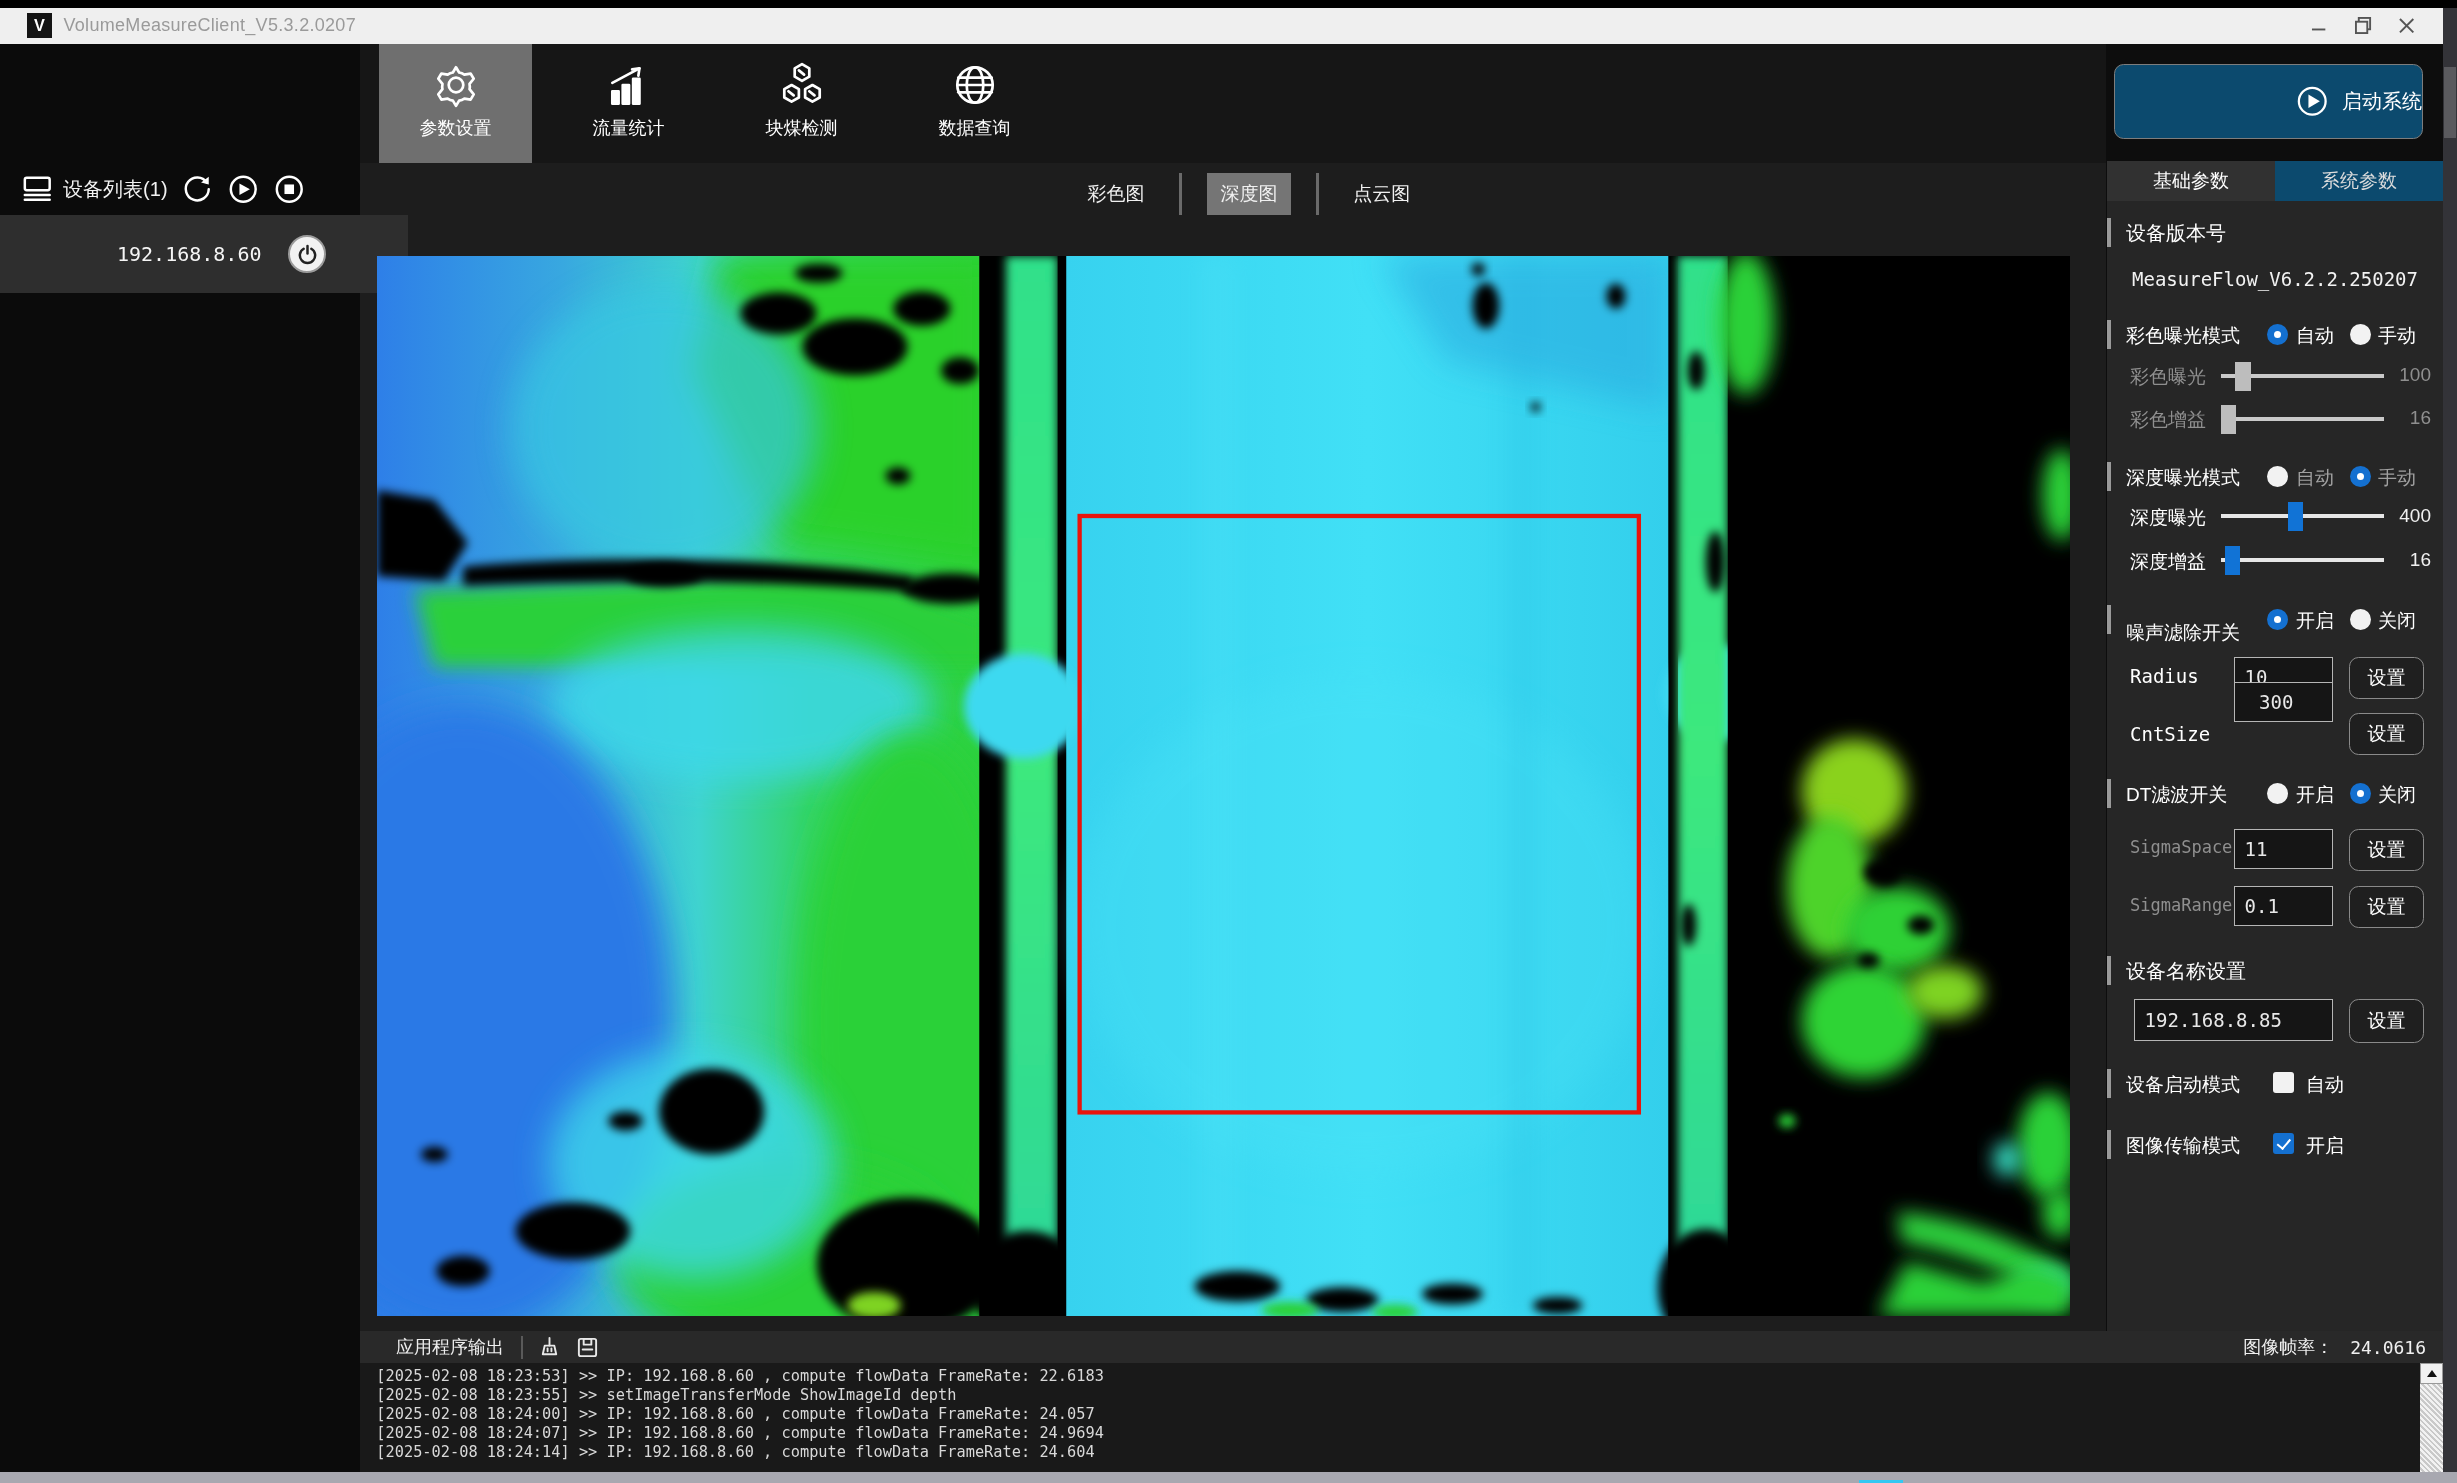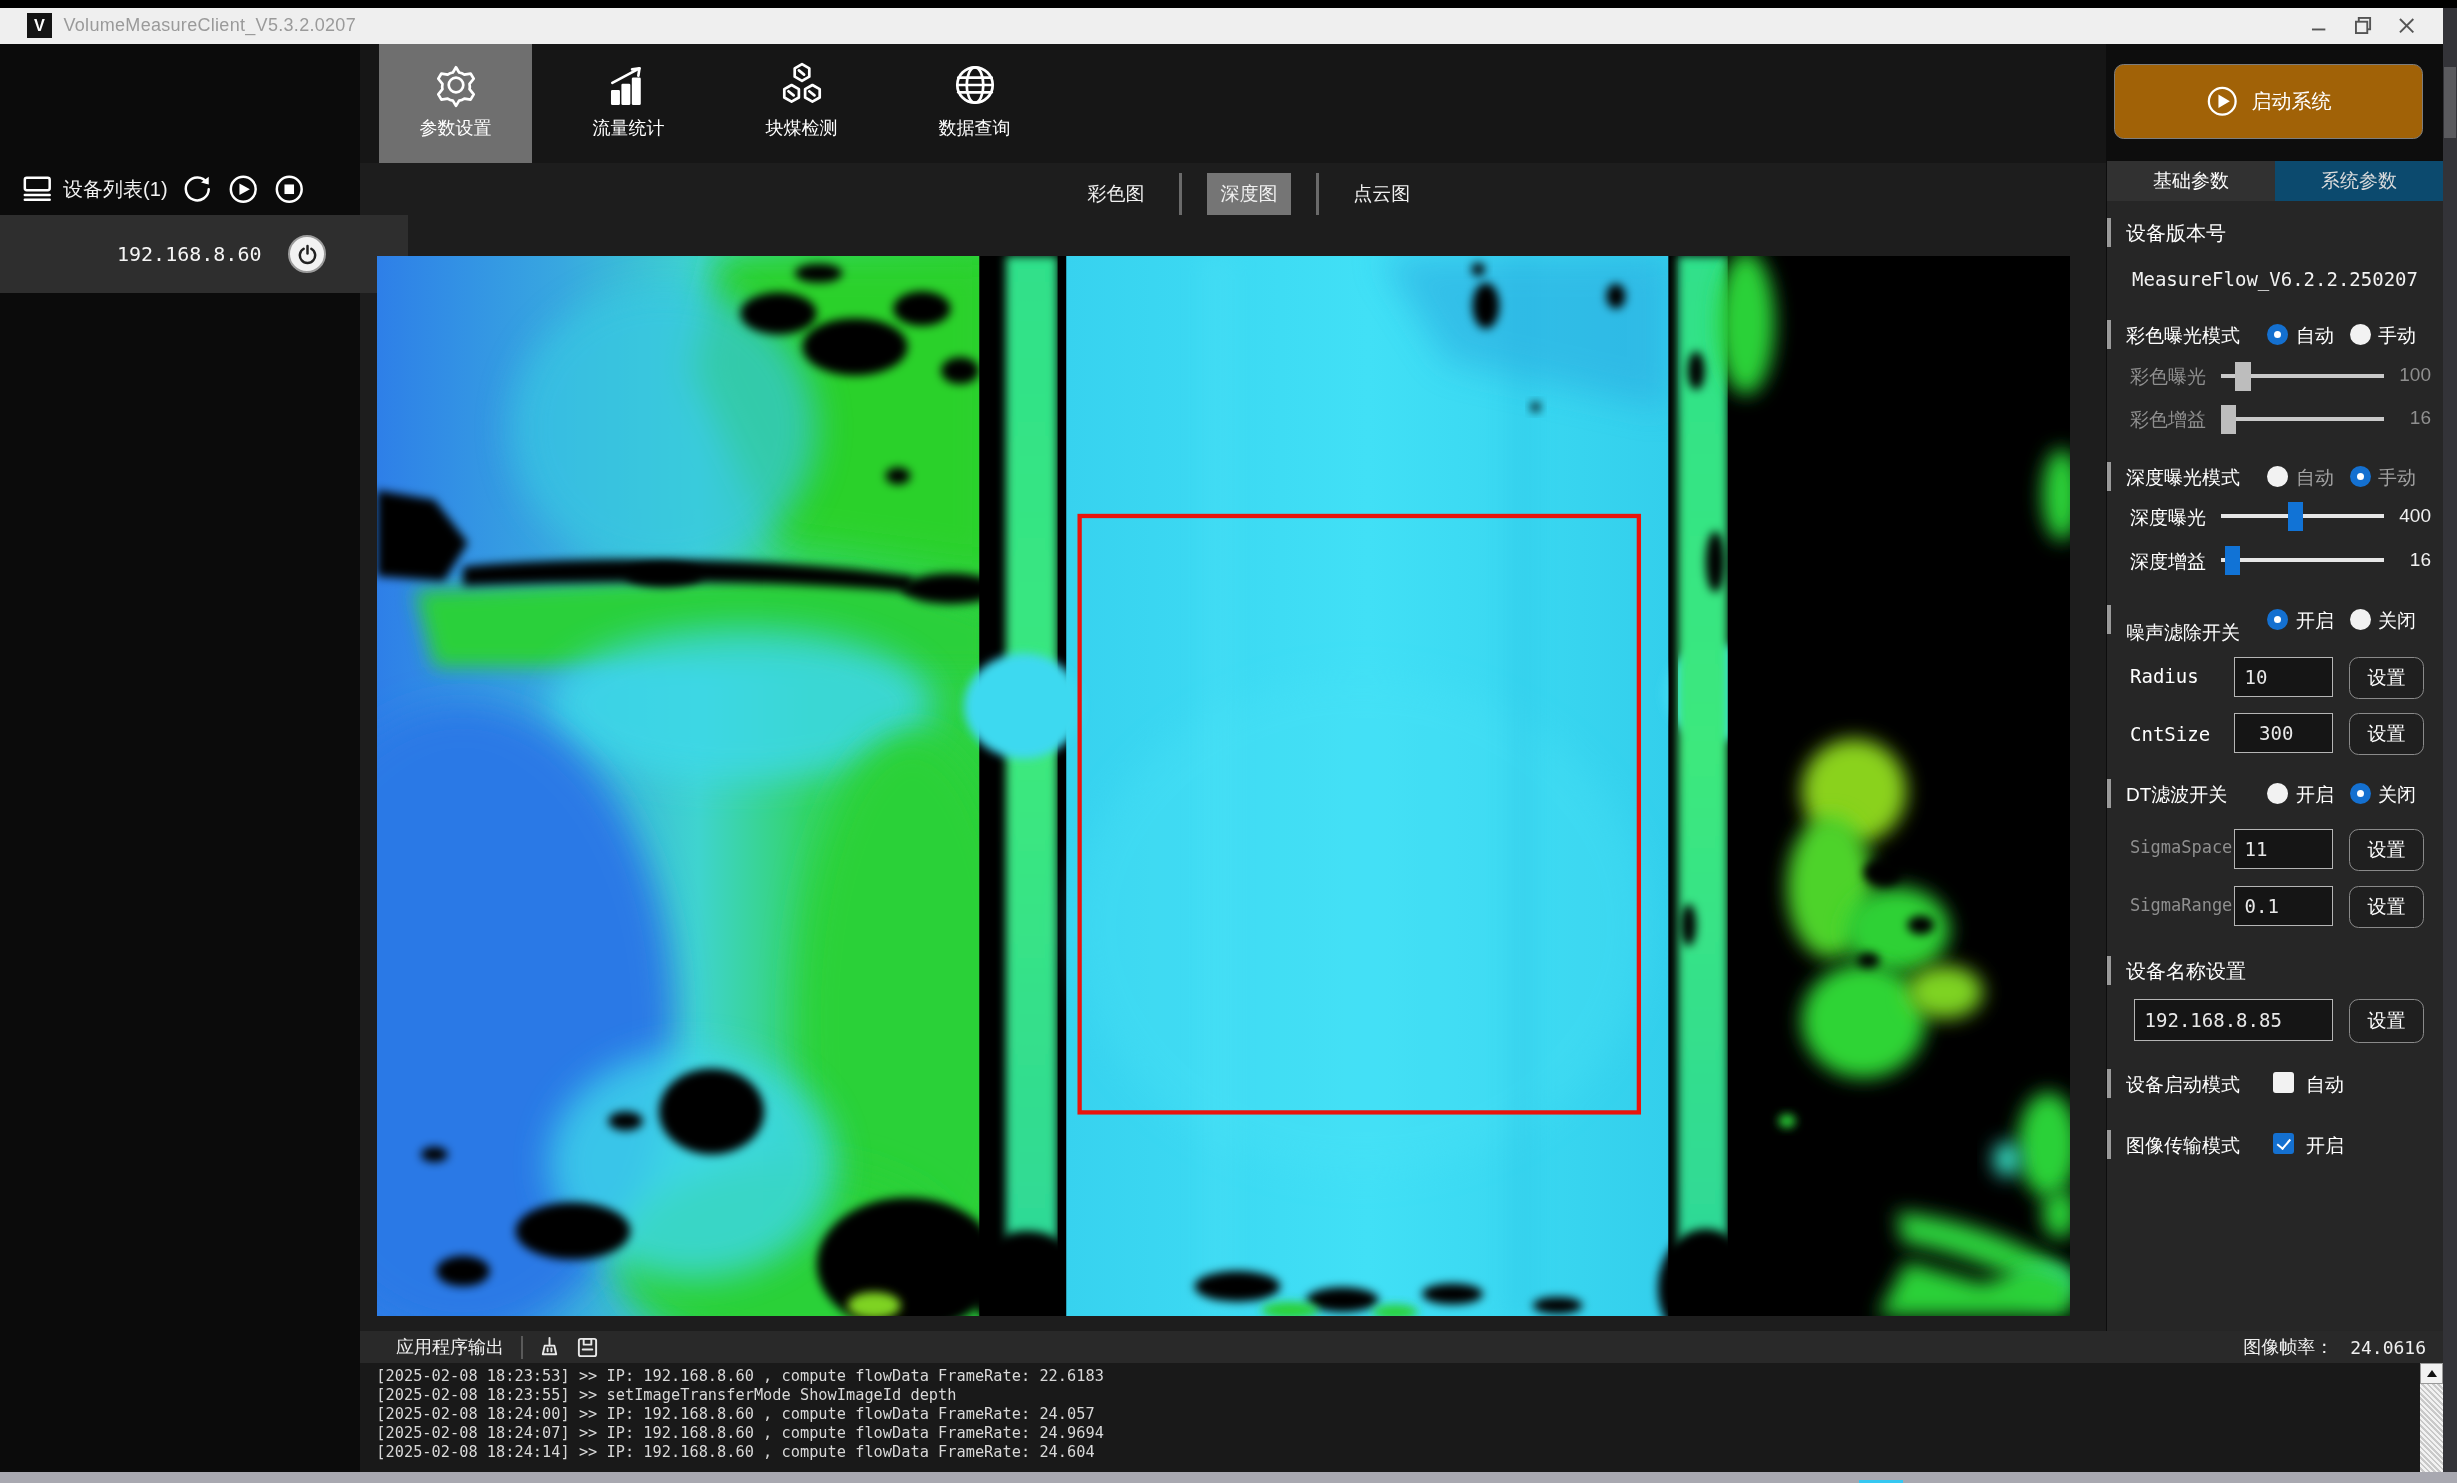--- a/index.html
+++ b/index.html
@@ -23,21 +23,21 @@
   #centerbg{left:360px;top:163px;width:1746px;height:1168px;background:#1d1d1d;}
   #navtiles{left:379px;top:44px;height:119px;display:flex;gap:20px;}
   .navtile{width:153px;height:119px;display:flex;flex-direction:column;align-items:center;justify-content:flex-start;cursor:pointer;}
   .navtile.active{background:#6f6f6f;}
   .navtile .nicon{margin-top:11.5px;height:59px;display:flex;align-items:center;}
   .navtile .nlabel{color:#fff;font-size:18px;margin-top:1.9px;}
   .nicon svg{stroke:#fff;stroke-width:2.6;fill:none;stroke-linecap:round;stroke-linejoin:round;}
 
   
   #startbtn{left:2114px;top:64px;width:307px;height:73px;border:1.9px solid #7d7d7d;border-radius:9.6px;
-            background:#a16207;display:flex;align-items:center;justify-content:center;gap:13.4px;cursor:pointer;}
+            background:#0c4a6e;display:flex;align-items:center;justify-content:flex-end;gap:13.4px;cursor:pointer;}
   #startbtn .slabel{color:#fff;font-size:20px;}
   #startbtn svg{stroke:#fff;stroke-width:2.4;fill:none;}
 
   
   #sidebar{left:0;top:44px;width:360px;height:1428px;background:#0b0b0b;}
   #sbheader{left:0;top:170px;width:360px;height:38px;display:flex;align-items:center;}
   #sbtitle{color:#f2f2f2;font-size:20px;margin-left:9.6px;}
   .sbicon{margin-left:13.4px;display:flex;align-items:center;cursor:pointer;}
   .sbicon svg{stroke:#fff;stroke-width:2.6;fill:none;stroke-linecap:round;}
   #devrow{left:0;top:215px;width:360px;height:78px;background:#2e2e2e;display:flex;align-items:center;cursor:pointer;padding-left:48px;}
@@ -422,21 +422,21 @@
   <span class="radio on abs" style="left:2267px;top:609px"></span>
   <span class="ropt" style="left:2296px;top:608px">开启</span>
   <span class="radio abs" style="left:2350px;top:609px"></span>
   <span class="ropt" style="left:2378px;top:608px">关闭</span>
 
   <div class="abs prowlabel mono" style="left:2130px;top:665px">Radius</div>
   <input class="pinput" style="top: 657px;" value="10">
   <div class="setbtn" style="top:657px">设置</div>
 
   <div class="abs prowlabel mono" style="left:2130px;top:723px">CntSize</div>
-  <input class="pinput" style="top: 713px; padding-left: 24px;" value="300">
+  <input class="pinput" style="top: 682px; padding-left: 24px;" value="300">
   <div class="setbtn" style="top:713px">设置</div>
 
   <div class="abs accent" style="top:779px"></div>
   <div class="abs prowlabel" style="top:782px">DT滤波开关</div>
   <span class="radio abs" style="left:2267px;top:783px"></span>
   <span class="ropt" style="left:2296px;top:782px">开启</span>
   <span class="radio on abs" style="left:2350px;top:783px"></span>
   <span class="ropt" style="left:2378px;top:782px">关闭</span>
 
   <div class="abs prowlabel mono graylab" style="left:2130px;top:837px;font-size:17px">SigmaSpace</div>

